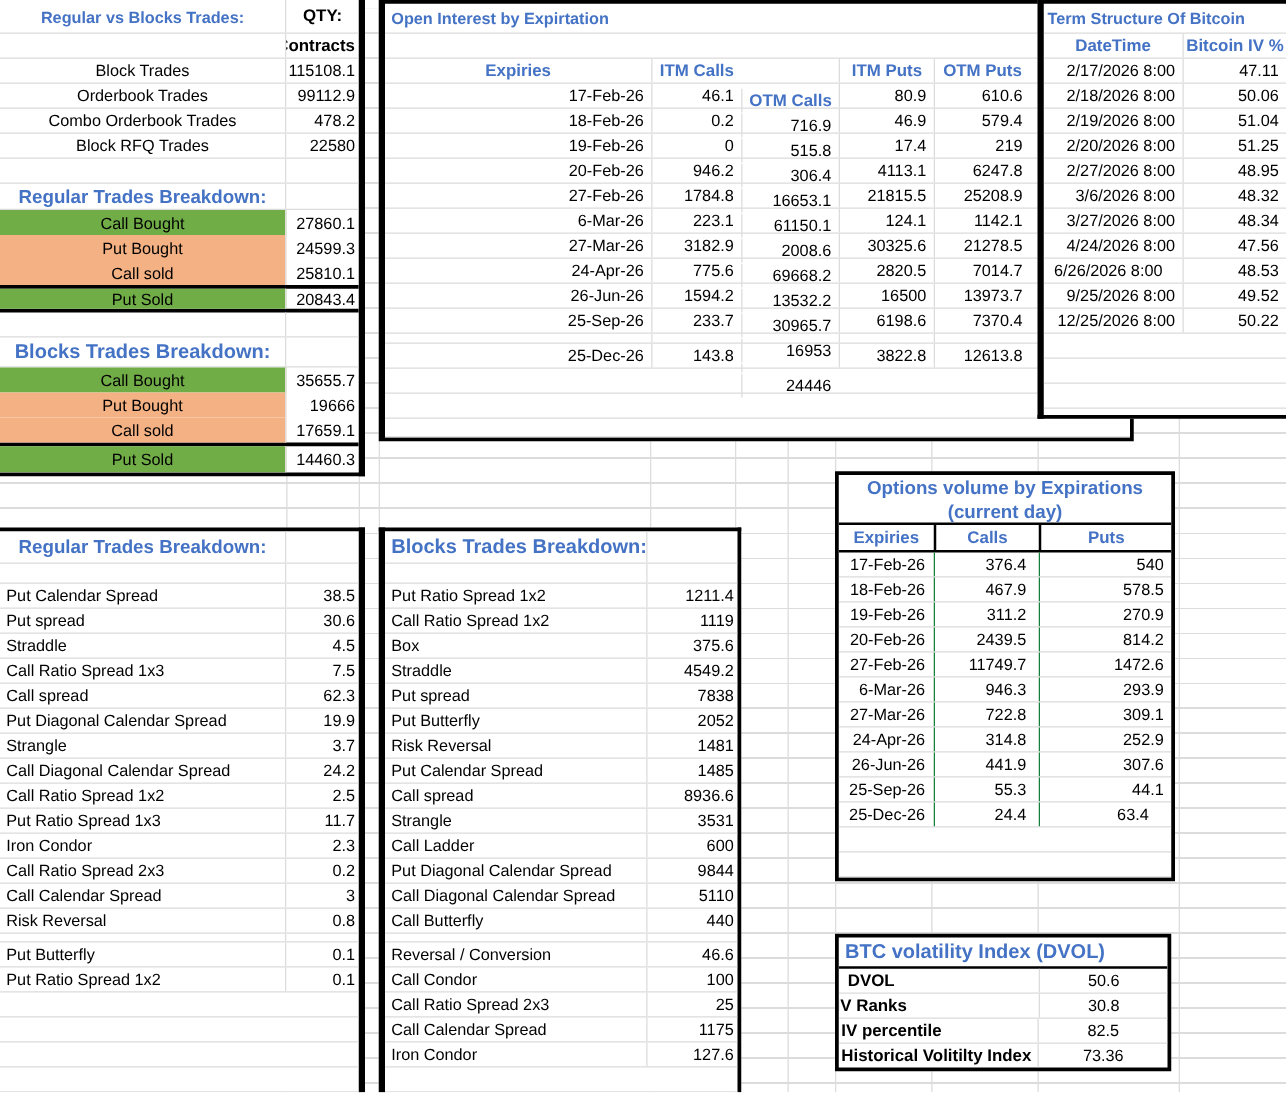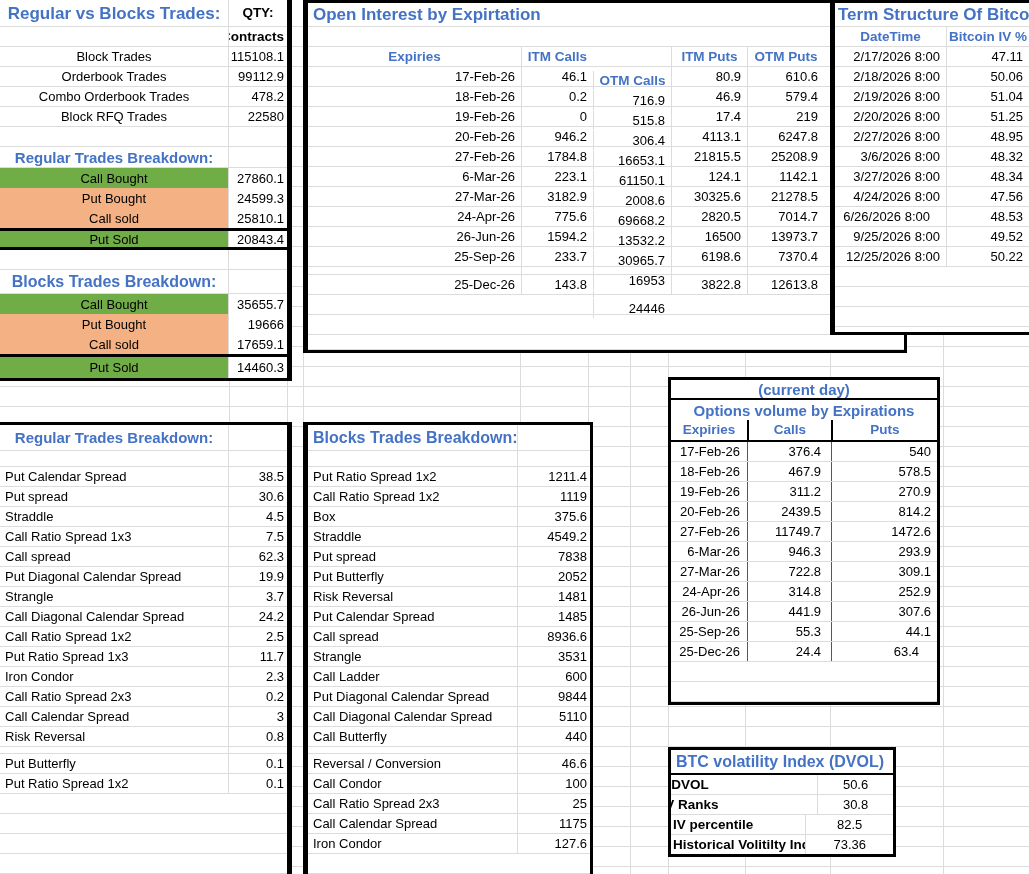--- a/index.html
+++ b/index.html
@@ -11,21 +11,21 @@
   .vgrid{position:absolute;top:0;width:1px;height:874px;background:#dcdcdc;}
   
   .box{position:absolute;background:#fff;box-sizing:border-box;overflow:hidden;}
   .r{display:flex;height:20px;box-sizing:border-box;border-bottom:1px solid #dcdcdc;
      align-items:center;font-size:13px;line-height:1;}
   .c{box-sizing:border-box;height:100%;display:flex;align-items:center;overflow:hidden;white-space:nowrap;}
   .cen{justify-content:center;}
   .num{justify-content:flex-end;padding-right:3px;}
   .left{justify-content:flex-start;padding-left:5px;}
   .b{font-weight:bold;}
-  .title{font-size:17px;font-weight:bold;color:#4472C4;}
+  .title{font-size:13px;font-weight:bold;color:#4472C4;}
   .sect{font-size:15px;font-weight:bold;color:#4472C4;}
   .hdr{font-weight:bold;color:#4472C4;font-size:13.5px;}
   .t27{height:27px;}.t24{height:24px;}.t26{height:26px;}.t21{height:21px;}
   .t20{height:20px;}.t16{height:16px;}
   .t15{height:15px;}
   .spacer{height:8px;}
   .sp7{height:7px;}
   
   .r.green .lab{background:#70AD47;}
   .r.orange .lab{background:#F4B183;}
@@ -52,21 +52,21 @@
   .ov .c1,.ov .c2{border-left:1px solid #15803d;}
   .ovh{height:22px;border-bottom:2px solid #000;}
   .ovh .c1,.ovh .c2{border-left:2px solid #000;}
   .ovt2{border-bottom:2px solid #000;}
   
   .bm{left:303px;top:422px;width:290px;height:452px;border-top:3px solid #000;
       border-left:5px solid #000;border-right:3px solid #000;}
   .bm .lab{width:210px;border-right:1px solid #dcdcdc;}
   .bm .val{width:72px;}
   
-  .dv{left:668px;top:747px;width:228px;height:110px;border:3px solid #000;text-align:right;}
+  .dv{left:668px;top:747px;width:269px;height:110px;border:3px solid #000;text-align:right;}
   .dv .dlab{width:162px;border-right:1px solid #dcdcdc;font-weight:bold;font-size:13.5px;}
   .dv .dlab.cmid{justify-content:center;padding-right:108px;}
   .dv .dlab.lft{justify-content:flex-start;padding-left:2px;}
   .dv .dval{width:104px;justify-content:center;}
   .dvt{height:25px;border-bottom:2px solid #000;}
   .dvt .c{font-size:16px;font-weight:bold;color:#4472C4;padding-left:5px;}
 </style>
 </head>
 <body>
 
@@ -573,25 +573,25 @@
 
         <div class="r">
           <div class="c lab left">Iron Condor</div>
           <div class="c val num">127.6</div>
         </div>
       </div>
     <div class="r"></div>
   </div>
 
   <div class="box ov">
+    <div class="r t20" style="border-bottom:none">
+      <div class="c cen sect" style="width:266px">Options volume by Expirations</div>
+    </div>
     <div class="r t20 ovt2">
       <div class="c cen sect" style="width:266px">(current day)</div>
-    </div>
-    <div class="r t20" style="border-bottom:none">
-      <div class="c cen sect" style="width:266px">Options volume by Expirations</div>
     </div>
     <div class="r ovh">
       <div class="c c0 cen hdr">Expiries</div>
       <div class="c c1 cen hdr">Calls</div>
       <div class="c c2 cen hdr">Puts</div>
     </div>
     <div>
 
         <div class="r">
           <div class="c c0 num" style="padding-right:7px">17-Feb-26</div>

